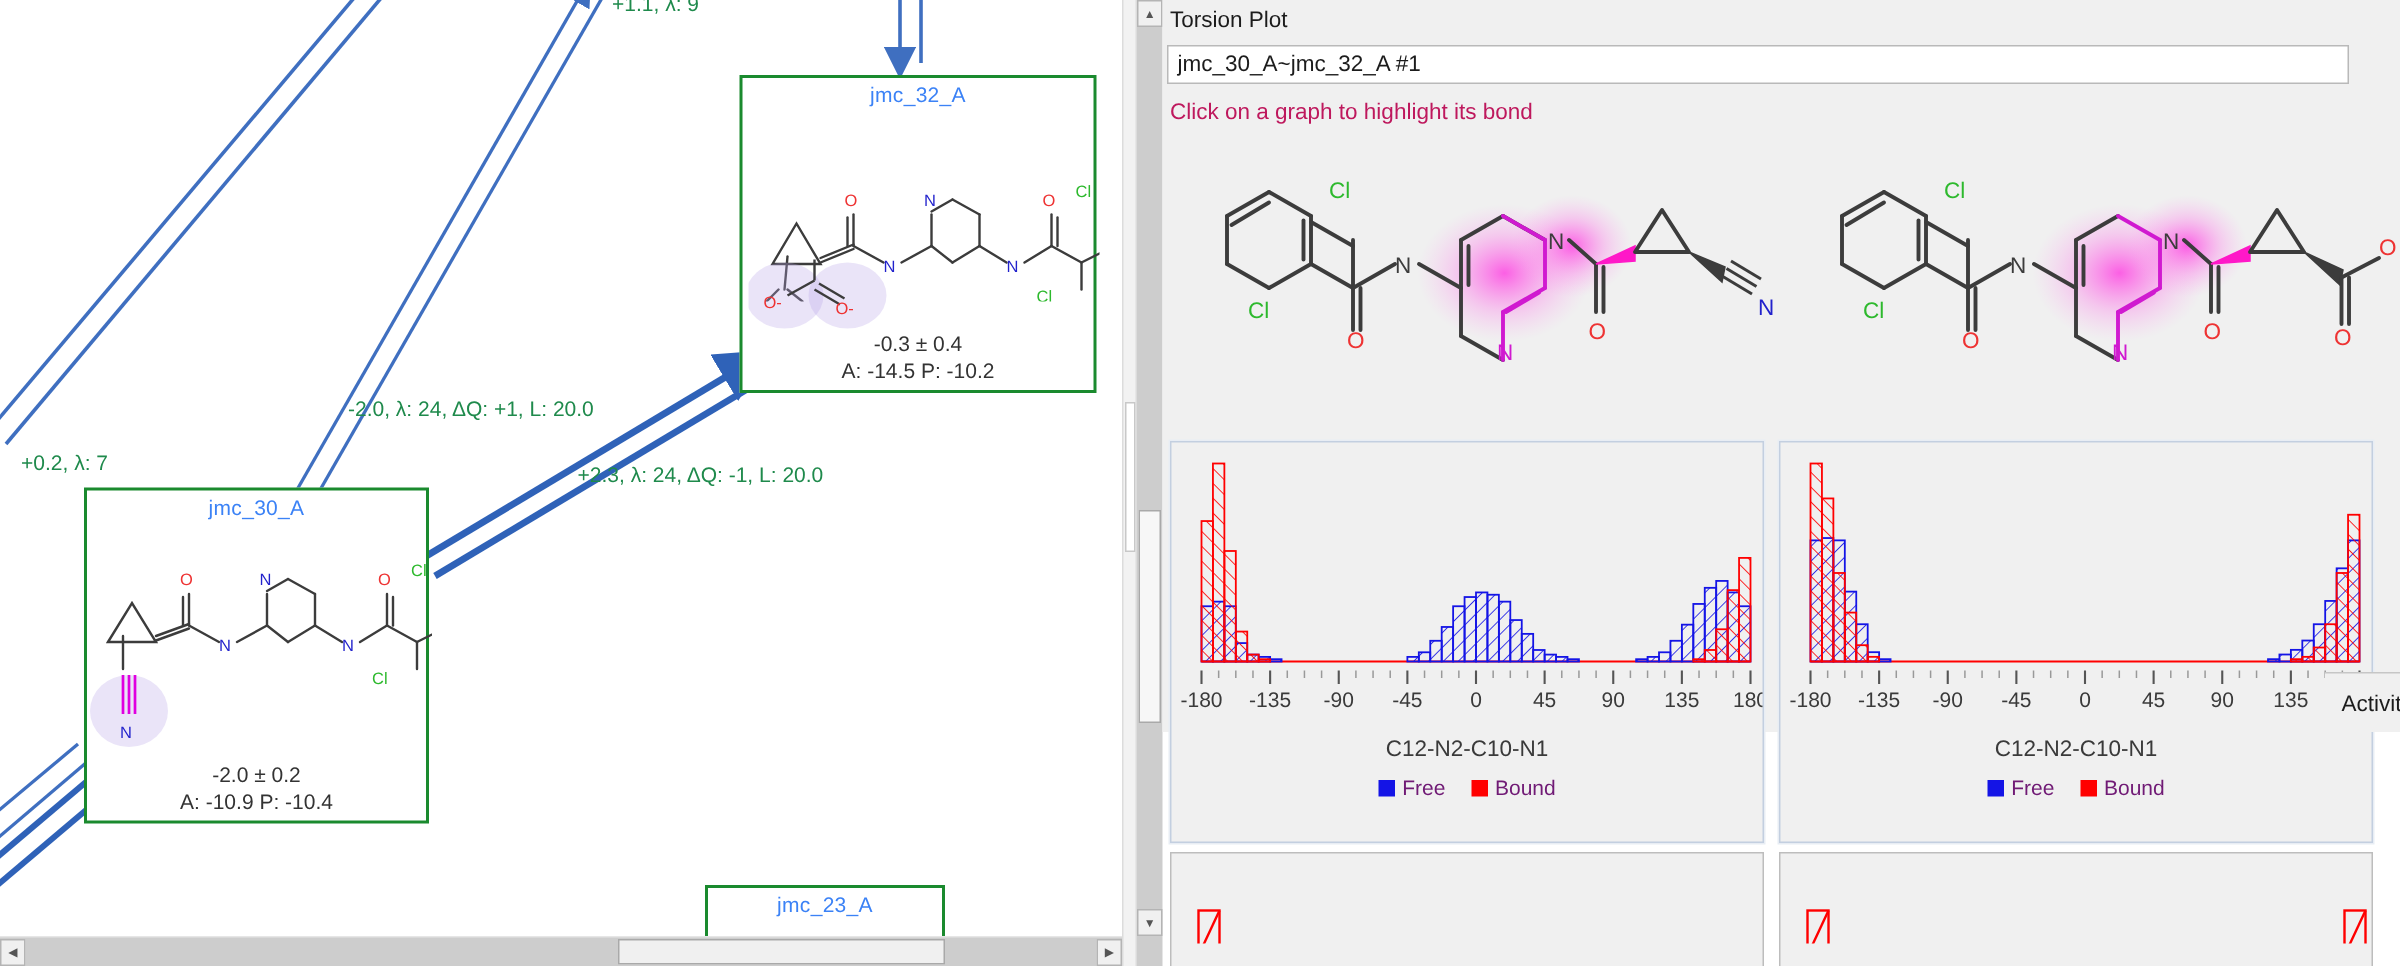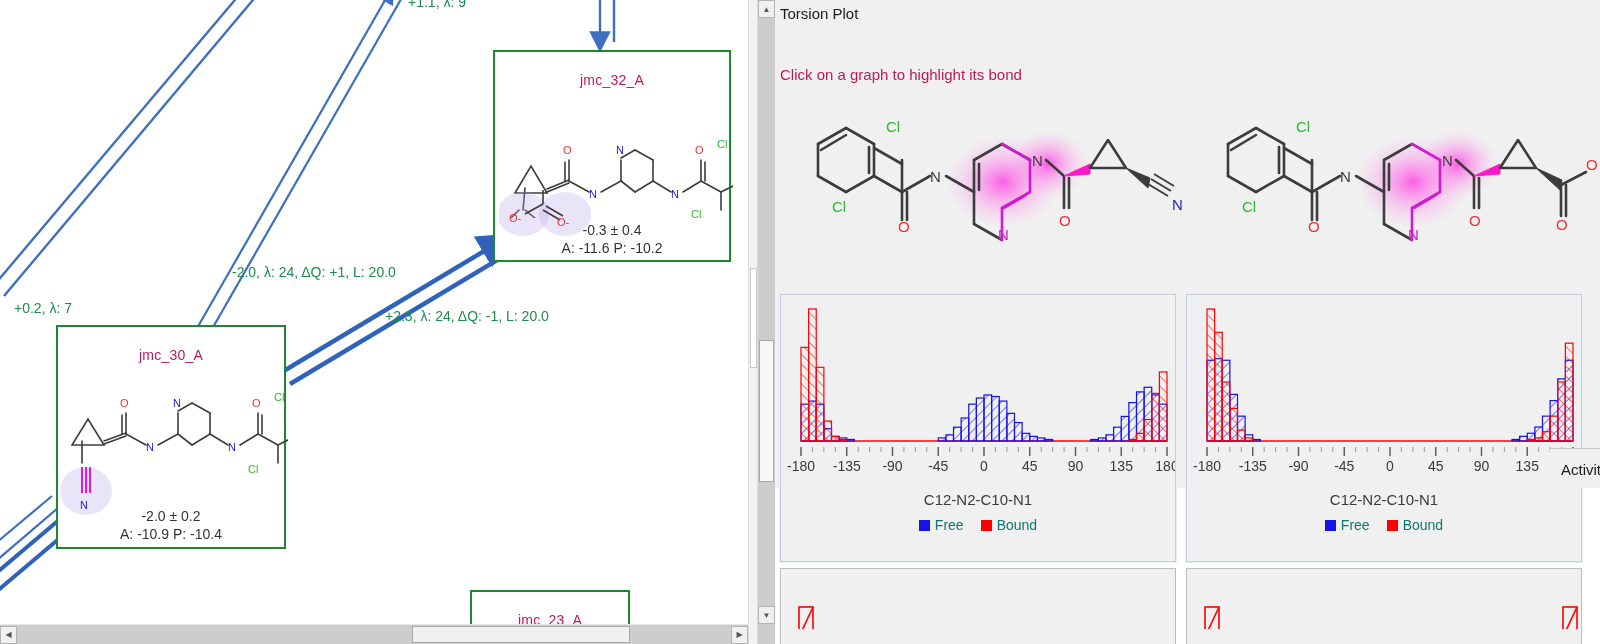--- a/index.html
+++ b/index.html
@@ -19,21 +19,21 @@
   }
   #graph-svg { position: absolute; left: 0; top: 0; }
 
   .node-box {
     position: absolute;
     border: 2px solid #1a8a2e;
     background: #ffffff;
     display: flex; flex-direction: column; align-items: center;
   }
   .node-title {
-    font-size: 14px; color: #be185d; margin-top: 20px; letter-spacing: .2px;
+    font-size: 14px; color: #3b82f6; margin-top: 3px; letter-spacing: .2px;
   }
   .node-struct { flex: 1 1 auto; position: relative; width: 100%; }
   .node-stats {
     font-size: 14px; color: #333; text-align: center; line-height: 1.25;
     padding-bottom: 4px;
   }
   .edge-label {
     position: absolute; font-size: 14px; color: #1f8a4c; white-space: nowrap;
   }
 
@@ -106,21 +106,21 @@
     border: 1px solid #c3cfe0; outline: 1px solid #e8edf4;
   }
   .hist-card.row2 { border: 1px solid #bdbdbd; outline: none; }
   .hist-plot { position: absolute; left: 0; top: 0; }
   .axis-title {
     position: absolute; width: 100%; text-align: center;
     font-size: 15px; color: #3a3a3a;
   }
   .legend-row {
     position: absolute; width: 100%; display: flex; justify-content: center;
-    align-items: center; gap: 17px; font-size: 14px; color: #0f766e;
+    align-items: center; gap: 17px; font-size: 14px; color: #701a75;
   }
   .legend-item { display: flex; align-items: center; gap: 5px; }
   .legend-swatch { width: 11px; height: 11px; display: inline-block; }
 
   
   #tab-bar {
     position: absolute; left: 775px; bottom: 0; width: 825px; height: 40px;
     background: #f0f0f0; border-top: 1px solid #c6c6c6;
     display: flex; align-items: stretch;
   }
@@ -214,21 +214,21 @@
               <path d="M44,20 L26,30"></path>
             <path d="M47,22 L64,32"></path>
               <path d="M44,26 L61,36"></path>
           </g>
           <text x="10" y="38" font-size="11" fill="#e33" font-family="'Liberation Sans',sans-serif">O-</text>
           <text x="58" y="42" font-size="11" fill="#e33" font-family="'Liberation Sans',sans-serif">O-</text>
         </svg>
       </div>
       <div class="node-stats">
         <div>-0.3 ± 0.4</div>
-        <div>A: -11.6  P: -10.2</div>
+        <div>A: -14.5  P: -10.2</div>
       </div>
     </div>
 
     <div class="node-box" style="left:56px; top:325px; width:230px; height:224px;">
       <div class="node-title">jmc_30_A</div>
       <div class="node-struct">
         <svg width="230" height="140" viewBox="0 0 230 140">
           <g stroke="#3c3c3c" stroke-width="1.6" fill="none" stroke-linecap="round">
             <path d="M14,82 L30,56 L46,82 Z"></path>
             <path d="M46,78 L68,70"></path>
@@ -299,20 +299,21 @@
   <div id="v-scrollbar">
     <div class="vsb-arrow" style="top:0;">▲</div>
     <div id="v-thumb"></div>
     <div class="vsb-arrow" style="bottom:20px;">▼</div>
   </div>
 
   <div id="right-pane">
 
     <div id="panel-title">Torsion Plot</div>
 
+    <div id="name-field">jmc_30_A~jmc_32_A #1</div>
 
     <div id="hint-text">Click on a graph to highlight its bond</div>
 
     <div id="mol-strip">
 
       <svg class="mol-svg" style="left:0px;" width="410" height="182" viewBox="0 0 410 182">
         <defs>
           <radialGradient id="gl1">
             <stop offset="0%" stop-color="#ff2fe0" stop-opacity="0.75"></stop>
             <stop offset="55%" stop-color="#ff6ae8" stop-opacity="0.30"></stop>

